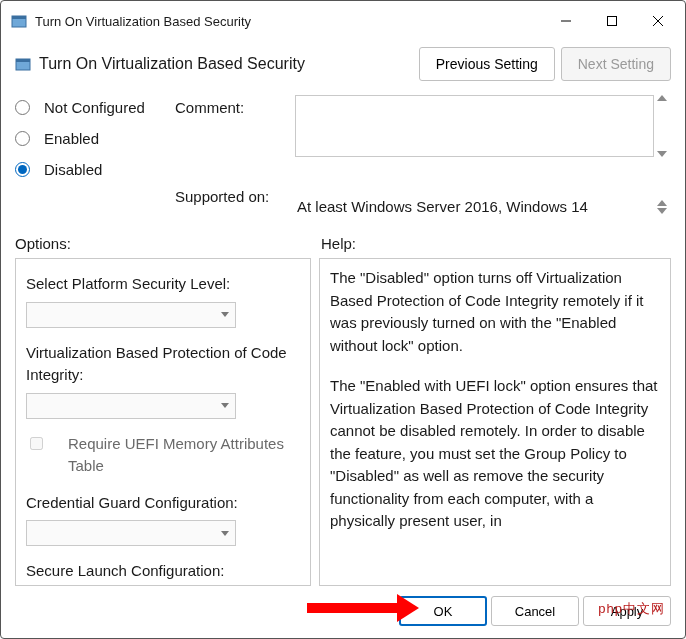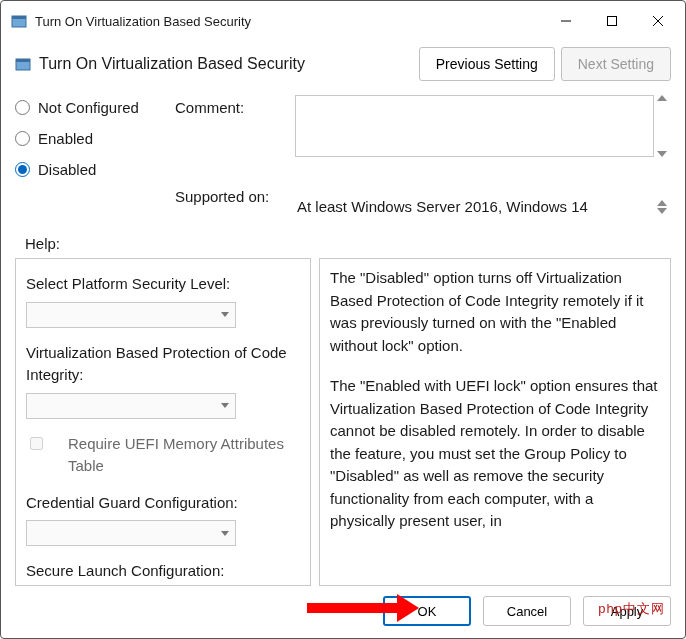--- a/index.html
+++ b/index.html
@@ -13,21 +13,21 @@
   .titlebar .winbtn svg { width: 10px; height: 10px; }
 
   .header-row { display: flex; align-items: center; padding: 6px 14px 14px 14px; }
   .header-row .icon { width: 16px; height: 16px; margin-right: 8px; }
   .header-row .label { flex: 1; font-size: 16px; }
   .nav-btn { border: 1px solid #c0c0c0; background: #fff; height: 34px; padding: 8px 16px; font-size: 14px; border-radius: 3px; margin-left: 6px; }
   .nav-btn.disabled { color: #9a9a9a; background: #f5f5f5; }
 
   .config-grid { display: grid; grid-template-columns: 160px 120px 1fr; padding: 0 14px; row-gap: 6px; align-items: start; }
   .radio-col { grid-column: 1; display: flex; flex-direction: column; gap: 14px; padding-top: 4px; }
-  .radio { display: flex; align-items: center; gap: 8px; font-size: 15px; }
+  .radio { display: flex; align-items: center; gap: 14px; font-size: 15px; }
   .radio input { width: 15px; height: 15px; margin:0; accent-color: #0067c0; }
   .label-col { grid-column: 2; font-size: 15px; padding-top: 4px; }
   .field-col { grid-column: 3; }
   .comment-box { width: 100%; height: 62px; border: 1px solid #c9c9c9; background: #fff; resize: none; font-size: 14px; }
   .supported-row { display: flex; align-items: center; margin-top: 10px; }
   .supported-text { flex: 1; border: none; background: #fff; font-size: 15px; padding: 4px 2px; }
   .vscroll-mini { width: 18px; display:flex; flex-direction:column; align-items:center; gap:2px; }
   .tri-up, .tri-down { width:0; height:0; border-left:5px solid transparent; border-right:5px solid transparent; }
   .tri-up { border-bottom:6px solid #8a8a8a; }
   .tri-down { border-top:6px solid #8a8a8a; }
@@ -41,21 +41,21 @@
   .pane { border: 1px solid #c9c9c9; overflow-y: auto; padding: 8px 10px; font-size: 15px; line-height: 1.5; }
   .pane.left { width: 296px; }
   .pane.right { flex: 1; }
   .opt-label { margin-top: 6px; }
   .opt-select { width: 210px; height: 26px; border: 1px solid #c9c9c9; background: #fafafa; margin: 6px 0 14px 0; display:flex; align-items:center; justify-content:flex-end; padding-right:6px; }
   .chev { width:0; height:0; border-left:4px solid transparent; border-right:4px solid transparent; border-top:5px solid #777; }
   .opt-check { display:flex; align-items:flex-start; gap:22px; color:#6a6a6a; margin: 4px 0 14px 0; }
   .opt-check input { margin-top:4px; }
   .help-para { margin: 0 0 18px 0; }
 
-  .footer { display: flex; justify-content: flex-end; align-items: center; padding: 10px 14px 12px 0; gap: 12px; position: relative; }
+  .footer { display: flex; justify-content: flex-end; align-items: center; padding: 10px 14px 12px 0; gap: 4px; position: relative; }
   .btn { border: 1px solid #c0c0c0; background: #fff; height: 30px; width: 88px; font-size: 13px; border-radius: 3px; }
   .btn.primary { border: 2px solid #0067c0; }
 
   .arrow-annot { position:absolute; left: 306px; bottom: 16px; display:flex; align-items:center; pointer-events:none; }
   .arrow-shaft { width: 90px; height: 10px; background:#ff0000; }
   .arrow-head { width:0; height:0; border-top:14px solid transparent; border-bottom:14px solid transparent; border-left:22px solid #ff0000; }
 
   .watermark { position:absolute; right: 20px; bottom: 20px; font-size: 13px; color: #b91c1c; letter-spacing:1px; pointer-events:none; }
 
   ::-webkit-scrollbar { width: 17px; }
@@ -134,20 +134,21 @@
     <div class="field-col supported-row" style="grid-row:2">
       <div class="supported-text">At least Windows Server 2016, Windows 14</div>
       <div class="vscroll-mini">
           <div class="tri-up"></div>
           <div class="tri-down"></div>
         </div>
     </div>
   </div>
 
   <div class="panes-header">
+    <div class="col left">Options:</div>
     <div class="col right">Help:</div>
   </div>
 
   <div class="panes">
     <div class="pane left">
       <div class="opt-label">Select Platform Security Level:</div>
       <div class="opt-select">
           <span class="chev"></span>
         </div>
 

